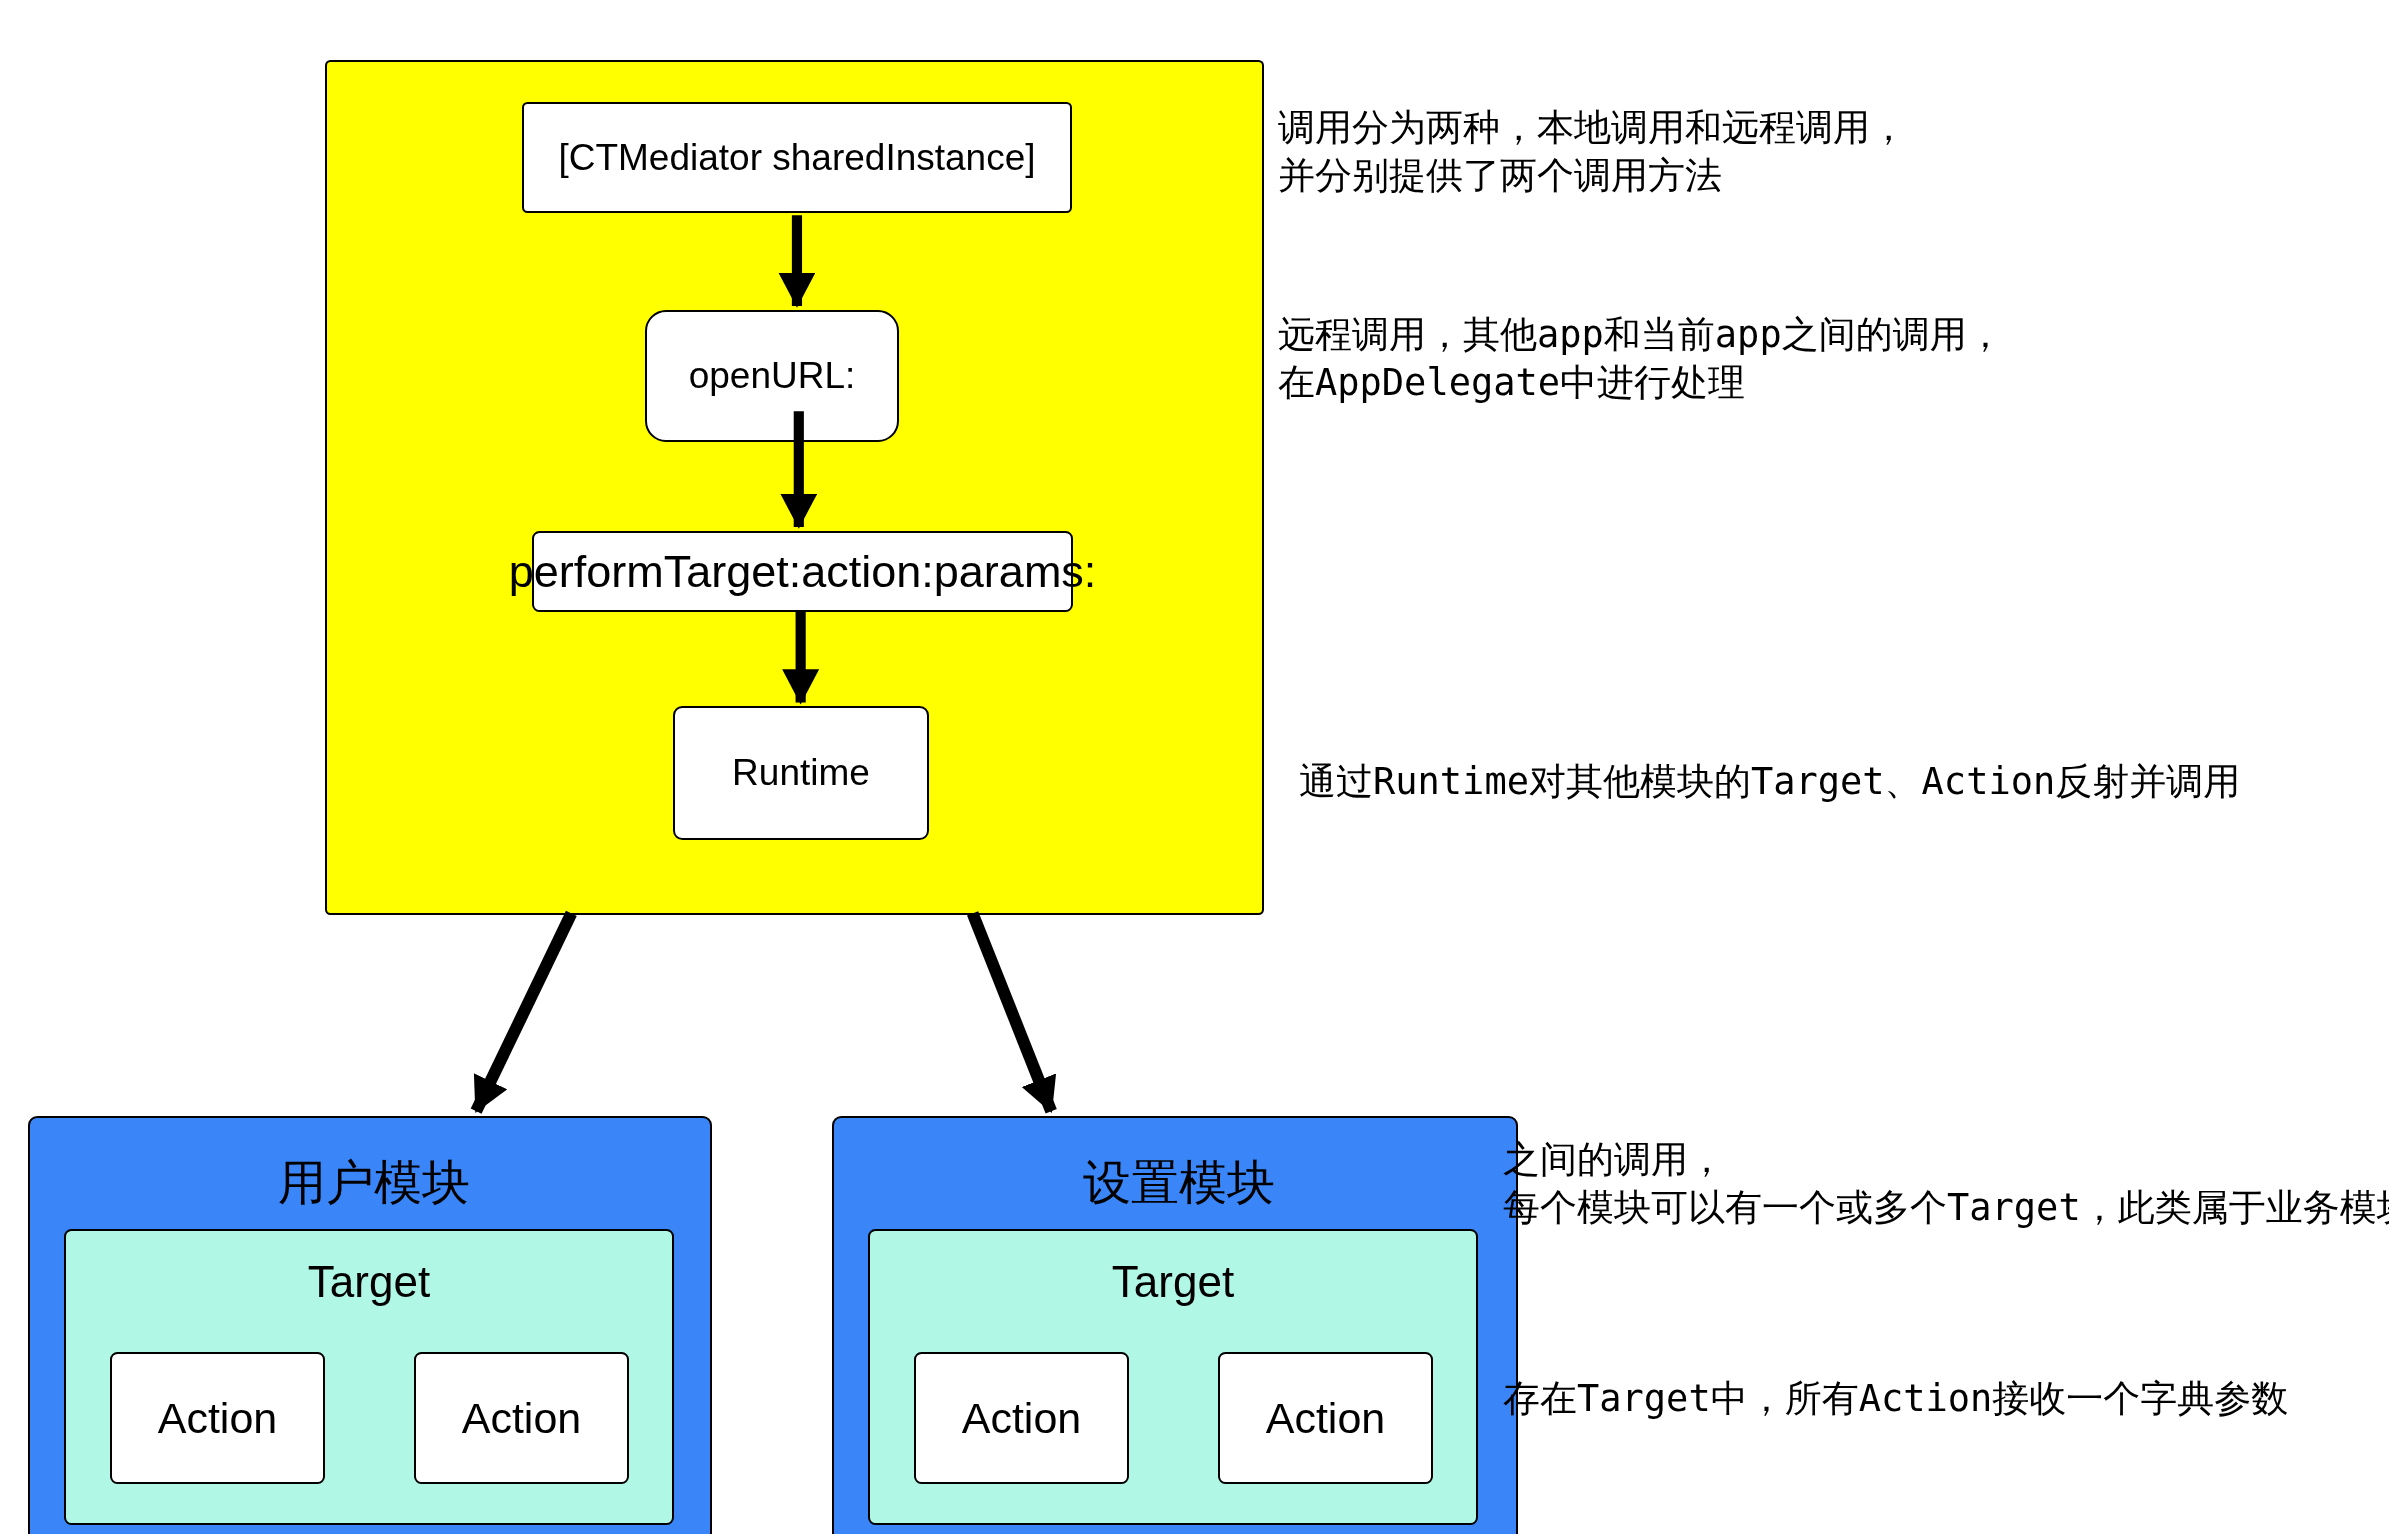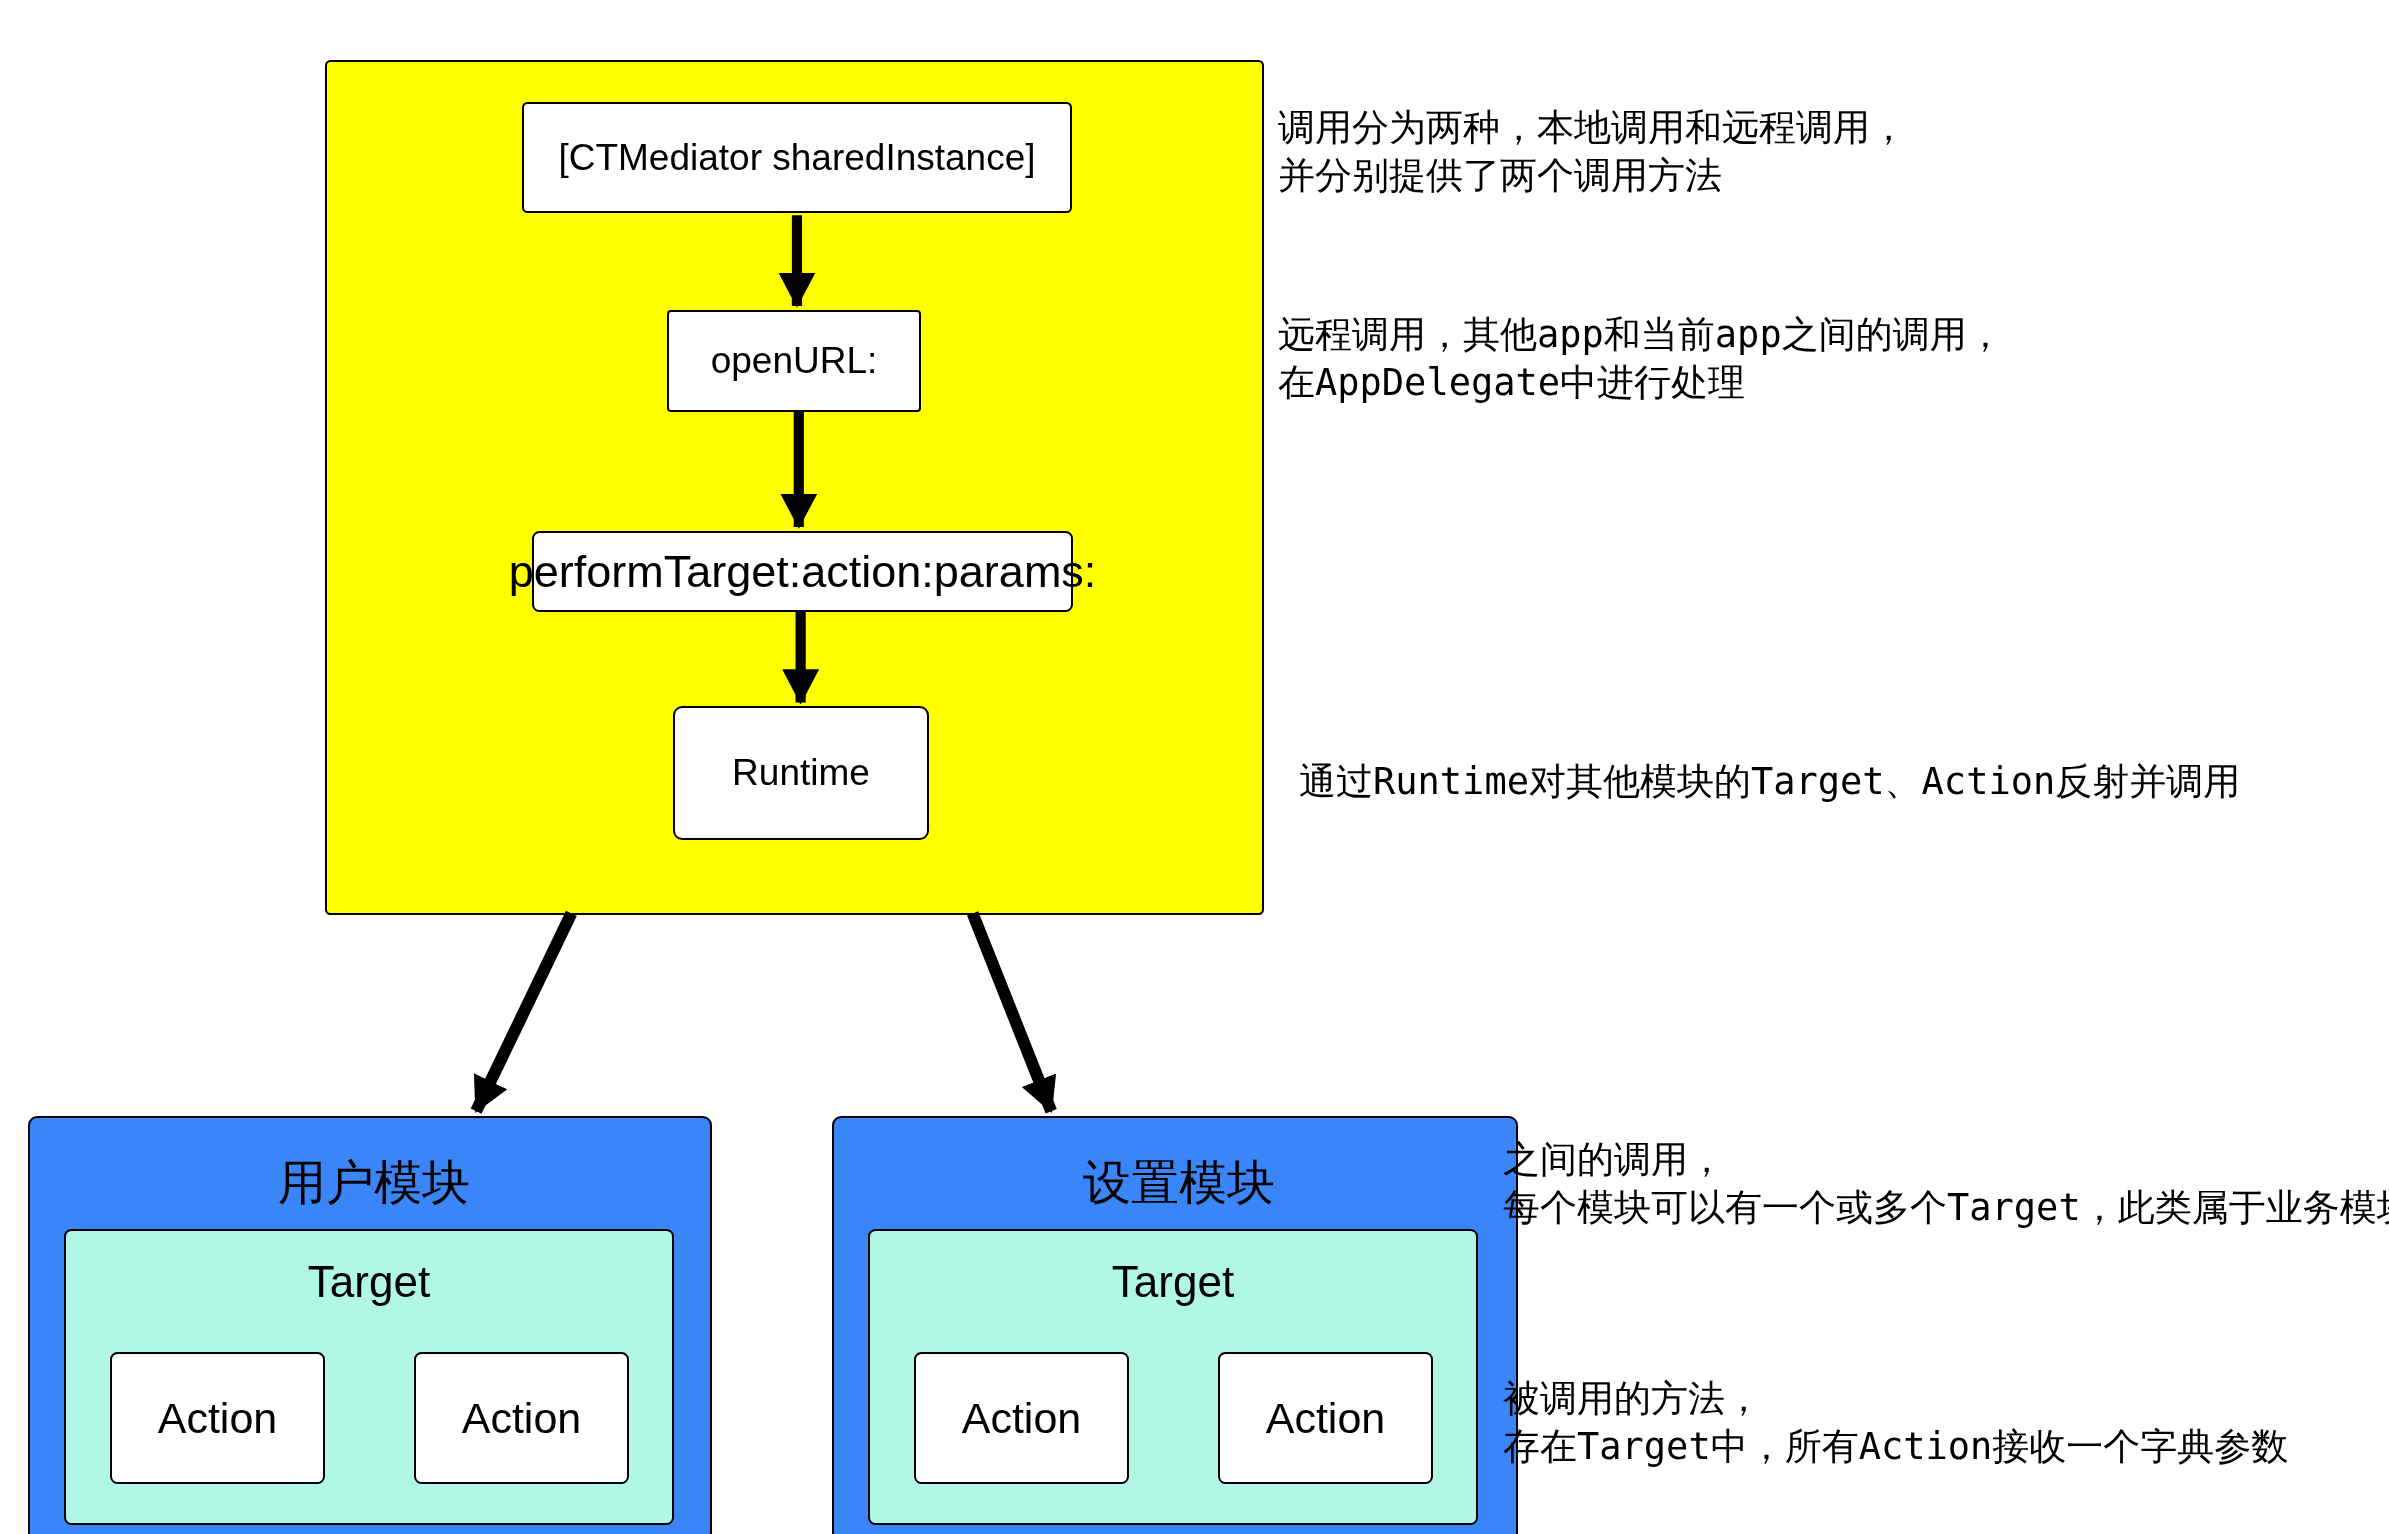--- a/index.html
+++ b/index.html
@@ -31,21 +31,21 @@
   .flow-node{
     position:absolute;
     background:var(--white);
     border:2.8px solid var(--black);
     border-radius:7.4px;
     box-sizing:border-box;
     display:flex;align-items:center;justify-content:center;
     white-space:nowrap;
   }
   .node-shared{left:522px;top:68px;width:550px;height:111px;font-size:37px;border-radius:5.5px;}
-  .node-openurl{left:667px;top:276px;width:254px;height:102px;font-size:37px;border-radius:4px;}
+  .node-openurl{left:645px;top:276px;width:254px;height:132px;font-size:37px;border-radius:21px;}
   .node-perform{left:532px;top:497px;width:541px;height:81px;font-size:45px;}
   .node-runtime{left:673px;top:672px;width:256px;height:134px;font-size:37px;border-radius:9.2px;}
   
   .arrow-layer{position:absolute;left:0;top:0;width:2389px;height:1535px;pointer-events:none;}
   .arrow-layer line{stroke:var(--black);}
   
   .module{
     position:absolute;top:1082px;width:684px;height:430px;
     background:var(--blue);
     border:2.8px solid var(--black);
@@ -170,18 +170,17 @@
       <div class="ann-line"><span>在</span><span class="mono">AppDelegate</span><span>中进行处理</span></div>
     </div>
   <div class="annotation ann-4">
       <div class="ann-line"><span>通过</span><span class="mono">Runtime</span><span>对其他模块的</span><span class="mono">Target</span><span>、</span><span class="mono">Action</span><span>反射并调用</span></div>
     </div>
   <div class="annotation ann-5">
       <div class="ann-line"><span>之间的调用，</span></div>
       <div class="ann-line"><span>每个模块可以有一个或多个</span><span class="mono">Target</span><span>，此类属于业务模块中</span></div>
     </div>
   <div class="annotation ann-6">
-      <div class="ann-line"><span>被调用的方法，</span></div>
       <div class="ann-line"><span>存在</span><span class="mono">Target</span><span>中，所有</span><span class="mono">Action</span><span>接收一个字典参数</span></div>
     </div>
 
 </div>
 
 
 </body></html>

